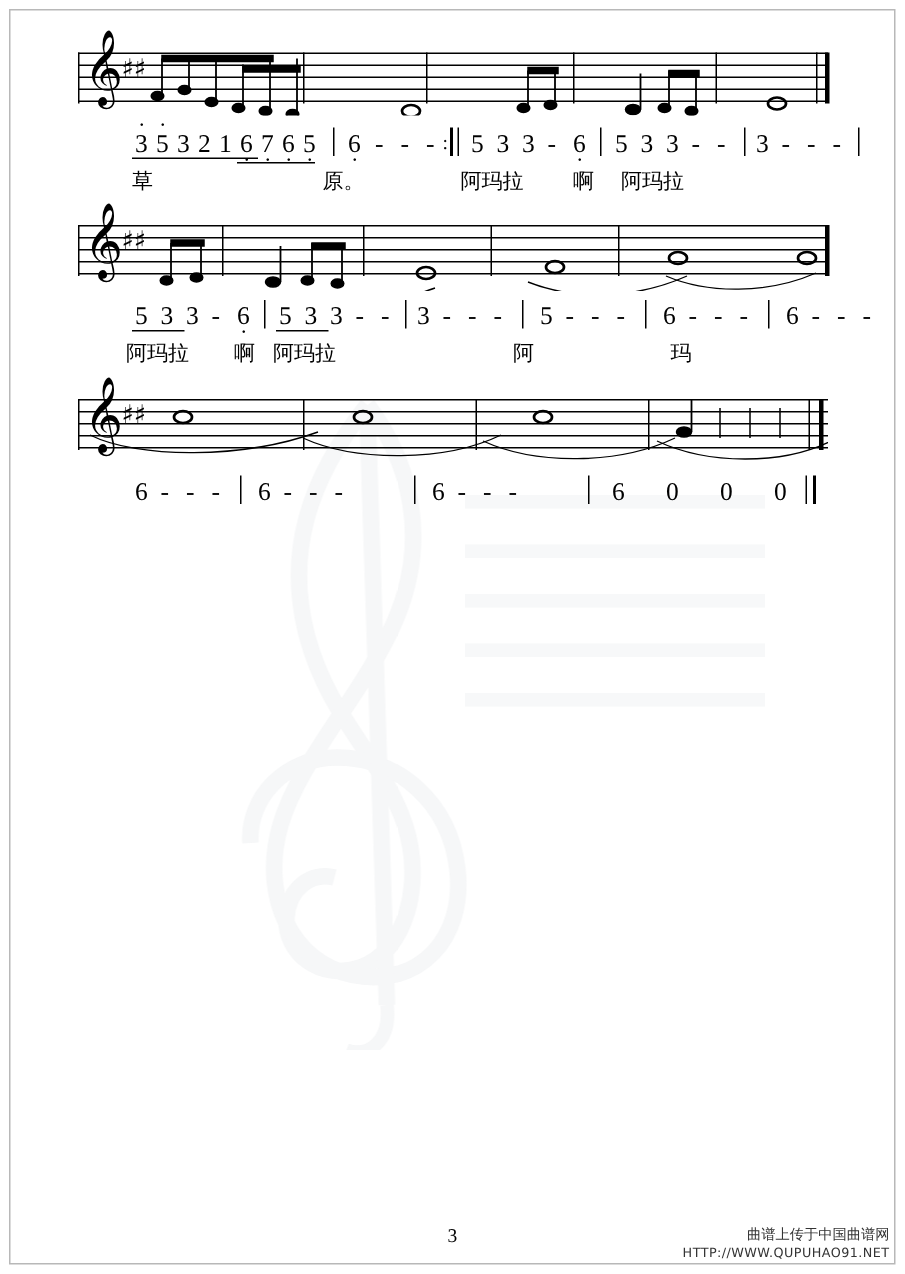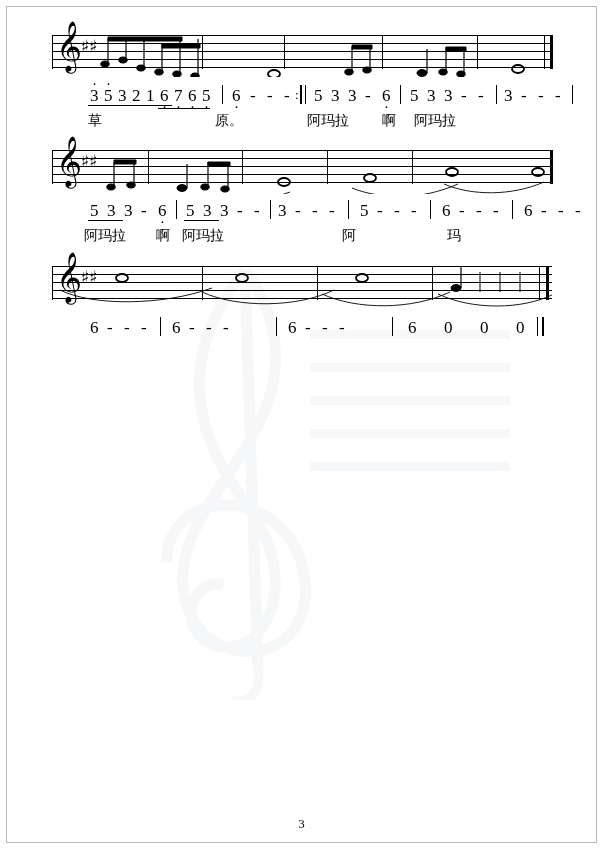--- a/index.html
+++ b/index.html
@@ -473,13 +473,17 @@
 
     <span class="num" style="left:356px;">6</span>
     <span class="num" style="left:392px;">0</span>
     <span class="num" style="left:428px;">0</span>
     <span class="num" style="left:464px;">0</span>
     <div class="vbar thick" style="left:490px;top:-1px;"></div>
     <div class="vbar" style="left:485px;top:-1px;"></div>
   </div>
 
   <div class="page-number">3</div>
+  <div class="credit">
+    <div class="cn">曲谱上传于中国曲谱网</div>
+    <div class="url">HTTP://WWW.QUPUHAO91.NET</div>
+  </div>
 </div>
 
 </body></html>

